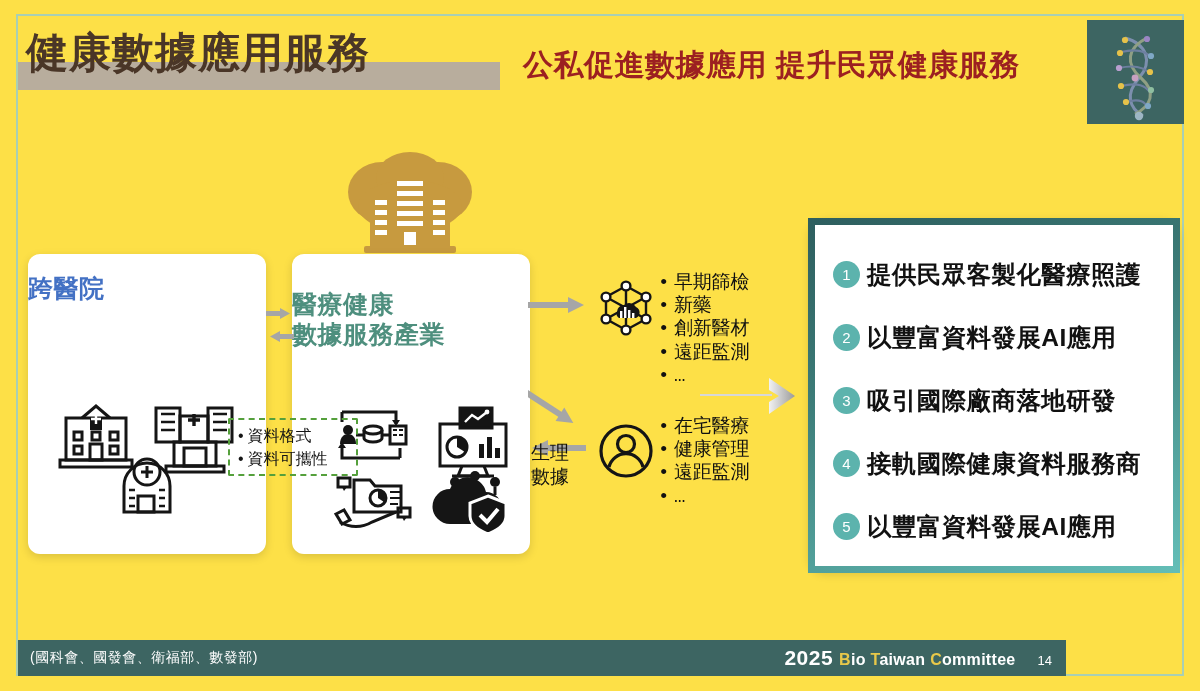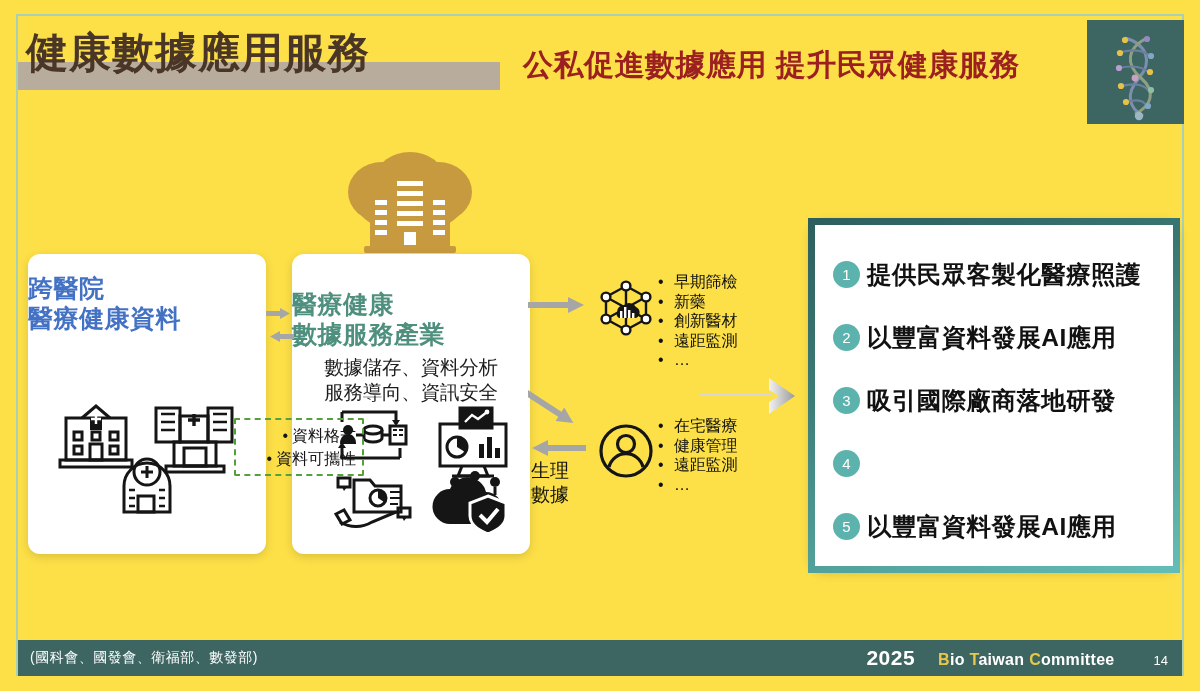--- a/index.html
+++ b/index.html
@@ -128,29 +128,28 @@
     position: absolute;
     left: 330px;
     top: 150px;
     width: 160px;
     height: 118px;
   }
 
   
   .dashed-note {
     position: absolute;
-    left: 234px;
+    left: 228px;
     top: 418px;
     width: 130px;
     height: 58px;
     border: 2.5px dashed #55a03c;
     background: transparent;
     border-radius: 2px;
     padding: 4px 6px 0 8px;
-    text-align: right;
   }
   .dashed-note .n-item {
     font-size: 16px;
     color: #151515;
     line-height: 1.45;
     white-space: nowrap;
   }
   .dashed-note .n-item::before {
     content: "•";
     margin-right: 4px;
@@ -183,40 +182,41 @@
     position: absolute;
     left: 0; top: 0;
   }
   .outcome ul {
     position: absolute;
     left: 62px;
     top: -6px;
     list-style: none;
   }
   .outcome li {
-    font-size: 16px;
+    font-size: 19px;
     color: #111111;
     line-height: 1.22;
     white-space: nowrap;
     letter-spacing: -0.2px;
+    font-family: Liberation Mono, monospace;
   }
   .outcome li::before {
     content: "•";
     display: inline-block;
     width: 16px;
     margin-left: -2px;
   }
 
   .outcome-top { left: 598px; top: 278px; }
   .outcome-bot { left: 598px; top: 422px; }
 
   .physio-label {
     position: absolute;
     left: 531px;
-    top: 459px;
+    top: 441px;
     font-size: 19px;
     color: #111111;
     line-height: 1.25;
     text-align: center;
   }
 
   
   .big-chevron {
     position: absolute;
     left: 765px;
@@ -280,38 +280,38 @@
     letter-spacing: 0.4px;
     white-space: nowrap;
     text-align: right;
   }
 
   
   .footer {
     position: absolute;
     left: 18px;
     top: 640px;
-    width: 1164px;
+    width: 1048px;
     height: 36px;
     background: #3d6562;
     display: flex;
     align-items: center;
   }
   .footer-left {
     font-size: 14px;
     color: #ffffff;
     margin-left: 12px;
     letter-spacing: 0.5px;
   }
   .footer-right {
     margin-left: auto;
     margin-right: 14px;
     display: flex;
     align-items: baseline;
-    gap: 23px;
+    gap: 6px;
   }
   .f-year {
     font-size: 21px;
     font-weight: 700;
     color: #ffffff;
     letter-spacing: 0.5px;
   }
   .f-org {
     font-size: 14.5px;
     font-weight: 700;
@@ -396,21 +396,20 @@
         <rect x="103" y="60" width="12" height="5"></rect>
         <rect x="103" y="70" width="12" height="5"></rect>
         <rect x="103" y="80" width="12" height="5"></rect>
       </g>
     </svg>
   </div>
 
   <div class="card card-left">
     <div class="card-title">
       <div>跨醫院</div>
-      <div>醫療健康資料</div>
     </div>
     <div class="icon-row" style="top:140px;">
       <svg width="238" height="120" viewBox="0 0 238 120">
         <g fill="none" stroke="#151515" stroke-width="3">
           <rect x="38" y="24" width="60" height="42"></rect>
           <rect x="32" y="66" width="72" height="7"></rect>
           <path d="M54 24 l14 -12 l14 12"></path>
           <rect x="62" y="24" width="12" height="12" fill="#151515" stroke="none"></rect>
           <path d="M68 20 v10 M63 25 h10" stroke="#fff" stroke-width="2.4"></path>
           <rect x="46" y="38" width="8" height="8"></rect>
@@ -438,24 +437,20 @@
           <path d="M101 96 h6 M101 104 h6 M101 112 h6 M131 96 h6 M131 104 h6 M131 112 h6" stroke-width="2.4"></path>
         </g>
       </svg>
     </div>
   </div>
 
   <div class="card card-mid">
     <div class="card-title">
       <div>醫療健康</div>
       <div>數據服務產業</div>
-    </div>
-    <div class="card-sub">
-      <div>數據儲存、資料分析</div>
-      <div>服務導向、資訊安全</div>
     </div>
     <div class="icon-row" style="top:148px;">
       <svg width="238" height="130" viewBox="0 0 238 130">
 
         <g fill="none" stroke="#151515" stroke-width="3">
           <path d="M50 10 h54 v12"></path>
           <path d="M100 18 l4 6 l4 -6" fill="#151515" stroke="none"></path>
           <path d="M108 56 h-58 v-12"></path>
           <path d="M54 46 l-4 -6 l-4 6" fill="#151515" stroke="none"></path>
           <path d="M50 10 v10 M108 56 v-10"></path>
@@ -633,20 +628,21 @@
         <div class="teal-text">以豐富資料發展AI應用</div>
       </div>
 
       <div class="teal-item">
         <div class="teal-num">3</div>
         <div class="teal-text">吸引國際廠商落地研發</div>
       </div>
 
       <div class="teal-item">
         <div class="teal-num">4</div>
+        <div class="teal-text">接軌國際健康資料服務商</div>
       </div>
 
       <div class="teal-item">
         <div class="teal-num">5</div>
         <div class="teal-text">以豐富資料發展AI應用</div>
       </div>
 
     </div>
   </div>
 

